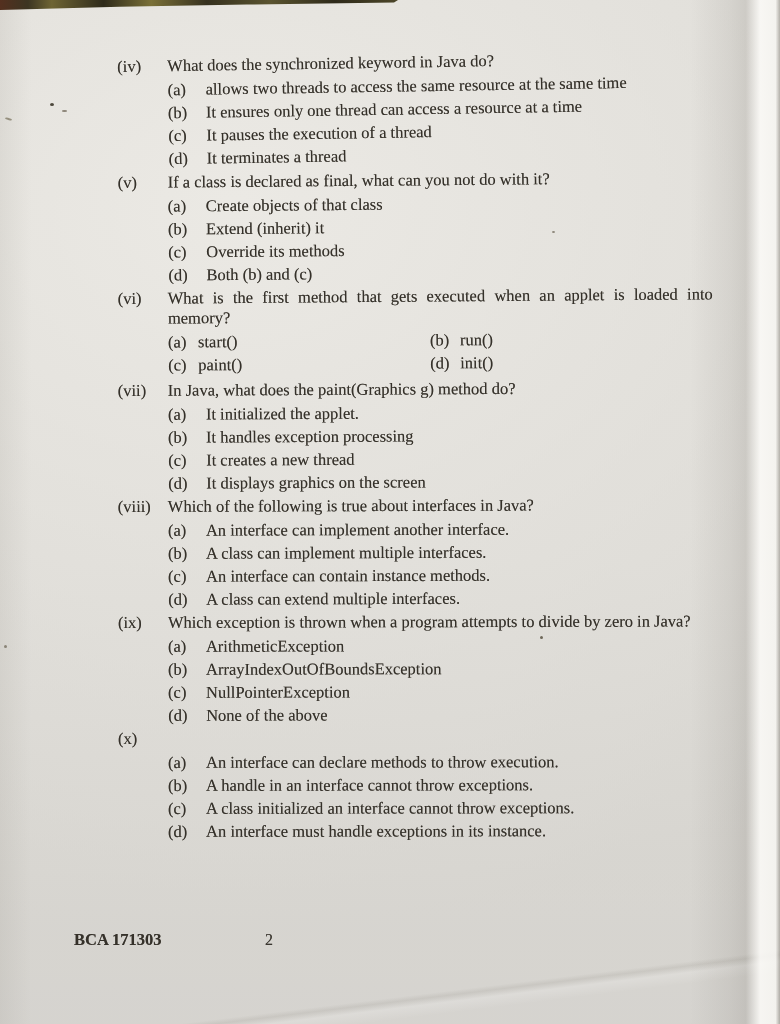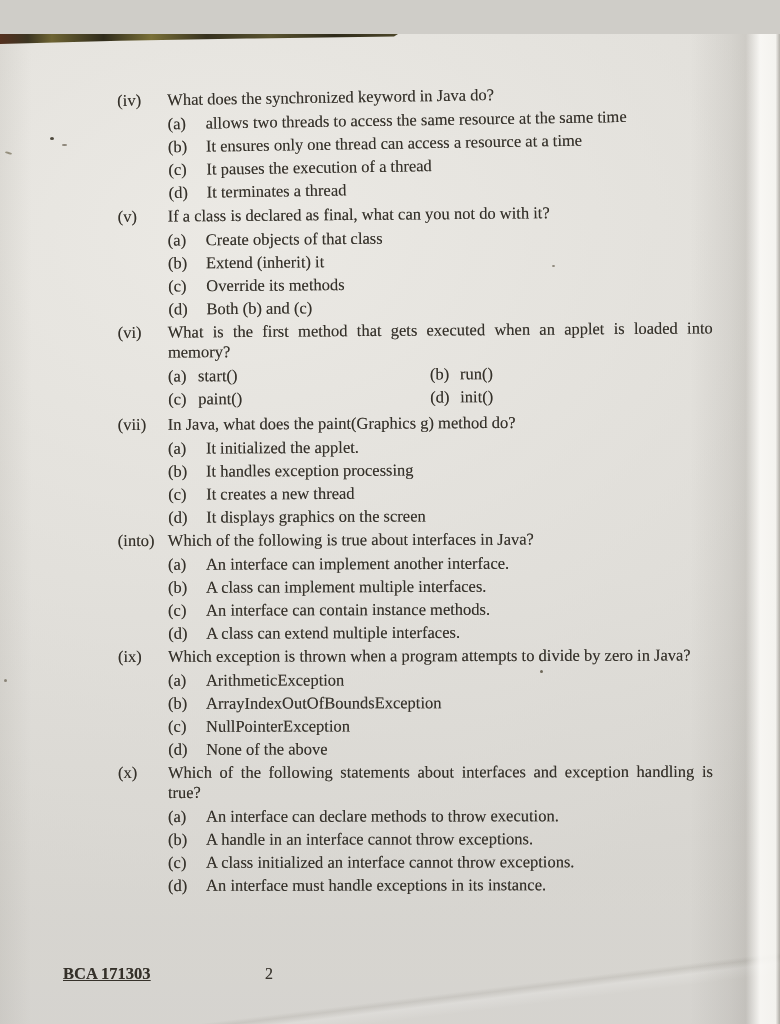--- a/index.html
+++ b/index.html
@@ -10,21 +10,20 @@
     overflow: hidden;
     background: #cfcdc8;
     font-family: "Liberation Serif", "DejaVu Serif", serif;
   }
   .paper {
     position: absolute;
     inset: 0;
     background:
       radial-gradient(120% 70% at 30% 20%, rgba(236,234,229,0.9) 0%, rgba(226,224,219,0.6) 55%, rgba(214,212,207,0.55) 100%),
       linear-gradient(180deg, #e4e2dd 0%, #e1dfda 55%, #d9d7d2 85%, #d5d3cf 100%);
-    margin-top: 34px;
   }
   
   .paper::before {
     content: "";
     position: absolute;
     inset: 0;
     background:
       linear-gradient(90deg, rgba(120,115,105,0.10) 0%, rgba(120,115,105,0.0) 4%),
       linear-gradient(173deg, rgba(0,0,0,0) 93.4%, rgba(110,105,95,0.12) 93.8%, rgba(255,255,255,0.18) 94.4%, rgba(0,0,0,0) 95.4%);
     pointer-events: none;
@@ -87,27 +86,26 @@
   .opt-text  { flex: 1; }
 
   .options.two-column {
     display: grid;
     grid-template-columns: 262px auto;
   }
   .options.two-column .opt-label { flex: 0 0 30px; }
 
   .footer-code {
     position: absolute;
-    left: 63px;
+    left: 74px;
     top: 930px;
     font-weight: 700;
     font-size: 16.5px;
     color: #35312a;
     text-shadow: 0 0 0.6px rgba(53,49,42,0.55);
-    text-decoration: underline;
   }
   .footer-page {
     position: absolute;
     left: 265px;
     top: 931px;
     font-size: 16px;
     color: #3a362f;
     text-shadow: 0 0 0.6px rgba(53,49,42,0.5);
   }
 </style>
@@ -232,21 +230,21 @@
 
   <div class="option">
     <span class="opt-label">(d)</span>
     <span class="opt-text">It displays graphics on the screen</span>
   </div>
 </div>
   </div>
 
   <div class="question">
     <div class="q-head">
-      <span class="q-num">(into)</span>
+      <span class="q-num">(viii)</span>
       <span class="q-text">Which of the following is true about interfaces in Java?</span>
     </div>
     <div class="options">
   <div class="option">
     <span class="opt-label">(a)</span>
     <span class="opt-text">An interface can implement another interface.</span>
   </div>
 
   <div class="option">
     <span class="opt-label">(b)</span>
@@ -289,21 +287,20 @@
   <div class="option">
     <span class="opt-label">(d)</span>
     <span class="opt-text">None of the above</span>
   </div>
 </div>
   </div>
 
   <div class="question">
     <div class="q-head">
       <span class="q-num">(x)</span>
-      <span class="q-text">Which of the following statements about interfaces and exception handling is true?</span>
     </div>
     <div class="options">
   <div class="option">
     <span class="opt-label">(a)</span>
     <span class="opt-text">An interface can declare methods to throw execution.</span>
   </div>
 
   <div class="option">
     <span class="opt-label">(b)</span>
     <span class="opt-text">A handle in an interface cannot throw exceptions.</span>

